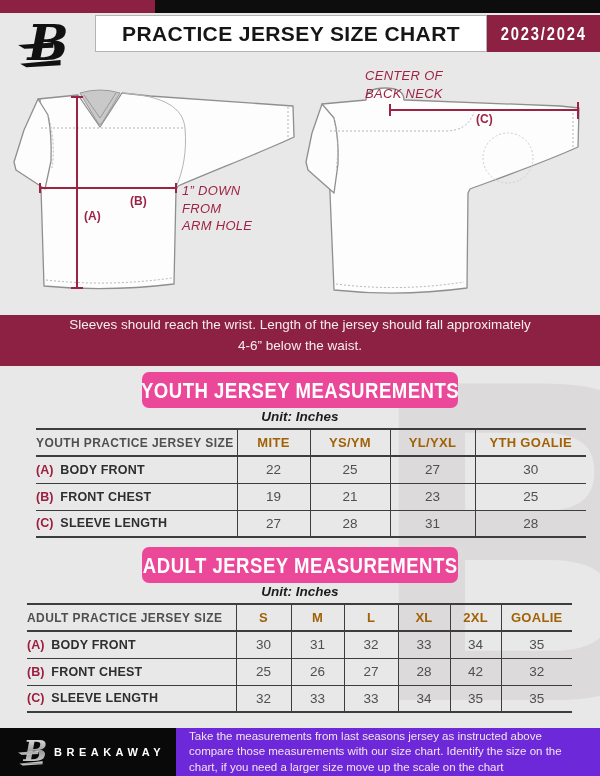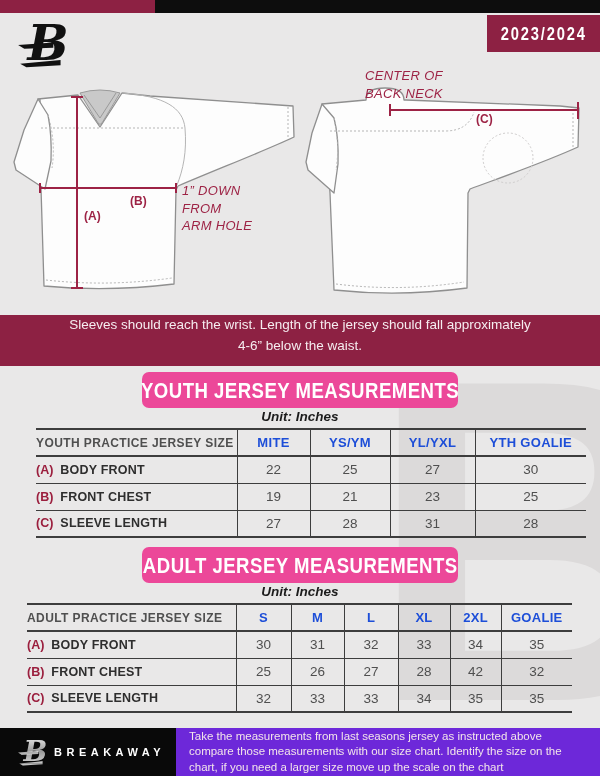--- a/index.html
+++ b/index.html
@@ -72,21 +72,21 @@
   table.meas { position: absolute; border-collapse: collapse; table-layout: fixed; background: transparent; }
   table.meas th, table.meas td {
     padding: 0; height: 27px; box-sizing: border-box;
     border-bottom: 1.5px solid #3d3d3d;
     font-family: "Liberation Sans", sans-serif;
   }
   table.meas tr.hdr th { border-top: 2px solid #3d3d3d; border-bottom: 2px solid #3d3d3d; }
   table.meas tr:last-child td { border-bottom: 2px solid #3d3d3d; }
   table.meas th.size-col, table.meas td.val { border-left: 1.5px solid #3d3d3d; text-align: center; }
   th.label-col { text-align: left; padding-left: 10px; font-weight: bold; font-size: 12px; color: #4f4f4f; letter-spacing: 0.4px; }
-  th.size-col { font-size: 13px; font-weight: bold; color: #1d4ed8; letter-spacing: 0.3px; }
+  th.size-col { font-size: 13px; font-weight: bold; color: #a16207; letter-spacing: 0.3px; }
   td.rowlabel { text-align: left; padding-left: 16px; font-size: 12.5px; }
   td.rowlabel .key { color: #9b1f3e; font-weight: bold; margin-right: 7px; }
   td.rowlabel .lbl { color: #2e2e2e; font-weight: bold; letter-spacing: 0.2px; }
   td.val { font-size: 13.5px; color: #4f4f4f; }
 
   
   .footer-black {
     position: absolute; top: 728px; left: 0; width: 200px; height: 48px; background: #090909;
     display: flex; align-items: center;
   }
@@ -113,20 +113,23 @@
 
     <div class="top-strip"></div>
     <div class="top-strip-maroon"></div>
 
     <div class="logo-top">
       <svg width="52" height="58" viewBox="0 0 50 56">
         <text x="9" y="43" font-family="'DejaVu Serif', serif" font-style="italic" font-weight="bold" font-size="47" fill="#111">B</text>
         <path d="M0,29 L34,26.5 L34,31.5 L6,32.5 Z" fill="#111"></path>
         <path d="M2,47 L41,43.5 L41,48.5 L8,50.5 Z" fill="#111"></path>
       </svg>
+    </div>
+    <div class="title-box">
+      <span>PRACTICE JERSEY SIZE CHART</span>
     </div>
     <div class="season-box">
       <span>2023/2024</span>
     </div>
 
     <svg class="diagram-svg" width="600" height="255" viewBox="0 60 600 255">
       <g stroke="#8f8f8f" stroke-width="1.3" fill="#fdfdfd" stroke-linejoin="round">
 
         <path d="M38,99 L78,95 L100,127 L122,93 L150,96 L293,106 L294,137
                  C262,152 220,168 178,186 L176,190 L174,284

